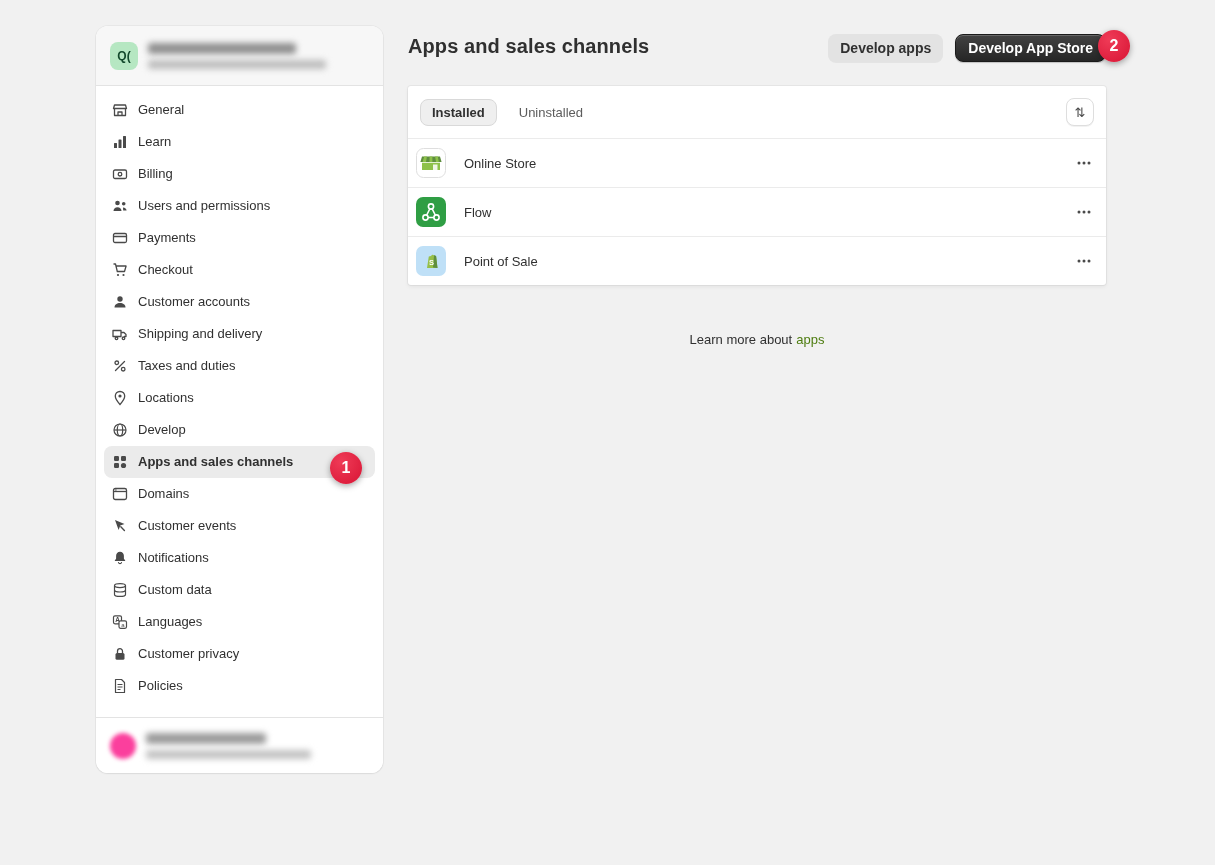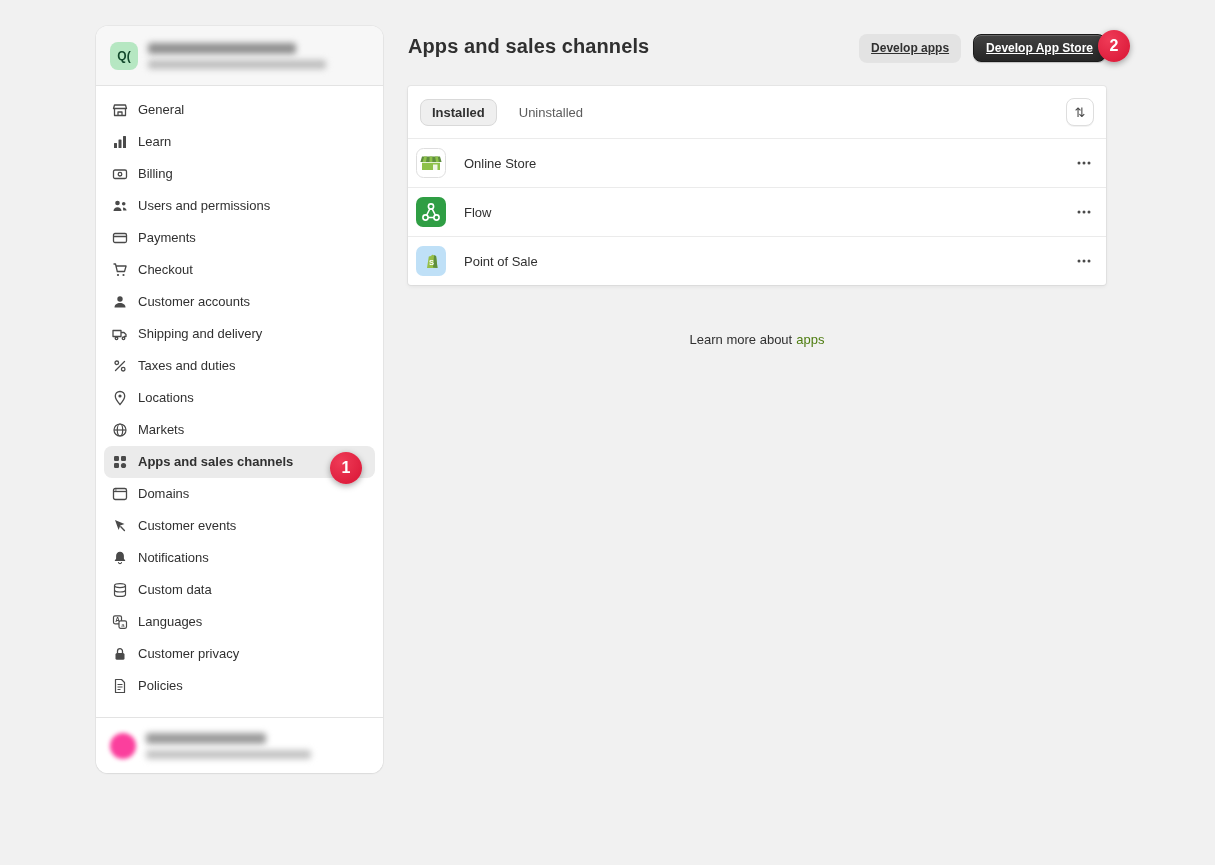--- a/index.html
+++ b/index.html
@@ -50,21 +50,21 @@
   .user-footer {
     height:56px; flex:0 0 56px; border-top:1px solid #e3e3e3; background:#fff;
     display:flex; align-items:center; gap:10px; padding:0 14px; cursor:pointer;
   }
   .user-avatar { width:26px; height:26px; border-radius:50%; background:#fb3f9d; filter:blur(2px); flex:0 0 26px; }
 
   
   .page-title { position:absolute; left:408px; top:35px; font-size:20px; font-weight:700; letter-spacing:.1px; }
 
   .header-actions { position:absolute; top:34px; left:408px; width:698px; display:flex; justify-content:flex-end; gap:12px; }
-  .btn { height:28px; border-radius:8px; font-family:inherit; font-size:12px; font-weight:700; padding:0 12px; cursor:pointer;text-decoration:underline; }
+  .btn { height:28px; border-radius:8px; font-family:inherit; font-size:14px; font-weight:700; padding:0 12px; cursor:pointer; }
   .btn-secondary { background:#e3e3e3; border:none; color:#303030; box-shadow:0 1px 0 rgba(0,0,0,.05); }
   .btn-dark {
     background:linear-gradient(180deg,#424242 0%,#262626 100%);
     border:1px solid #1a1a1a; color:#fff;
     box-shadow:inset 0 1px 0 rgba(255,255,255,.2), 0 1px 1px rgba(0,0,0,.2);
   }
 
   .card {
     position:absolute; left:408px; top:86px; width:698px;
     background:#fff; border-radius:3px;
@@ -236,21 +236,21 @@
     </div>
 
     <div class="nav-item">
       <span class="nav-icon">
         <svg width="16" height="16" viewBox="0 0 16 16" fill="none" stroke="currentColor" stroke-width="1.2">
             <circle cx="8" cy="8" r="6"></circle>
             <ellipse cx="8" cy="8" rx="2.7" ry="6"></ellipse>
             <path d="M2 8h12"></path>
           </svg>
       </span>
-      <span>Markets</span>
+      <span>Develop</span>
     </div>
 
     <div class="nav-item active">
       <span class="nav-icon">
         <svg width="16" height="16" viewBox="0 0 16 16" fill="currentColor">
             <rect x="2" y="2" width="5" height="5" rx="1.2"></rect>
             <rect x="9" y="2" width="5" height="5" rx="1.2"></rect>
             <rect x="2" y="9" width="5" height="5" rx="1.2"></rect>
             <circle cx="11.5" cy="11.5" r="2.6"></circle>
           </svg>

